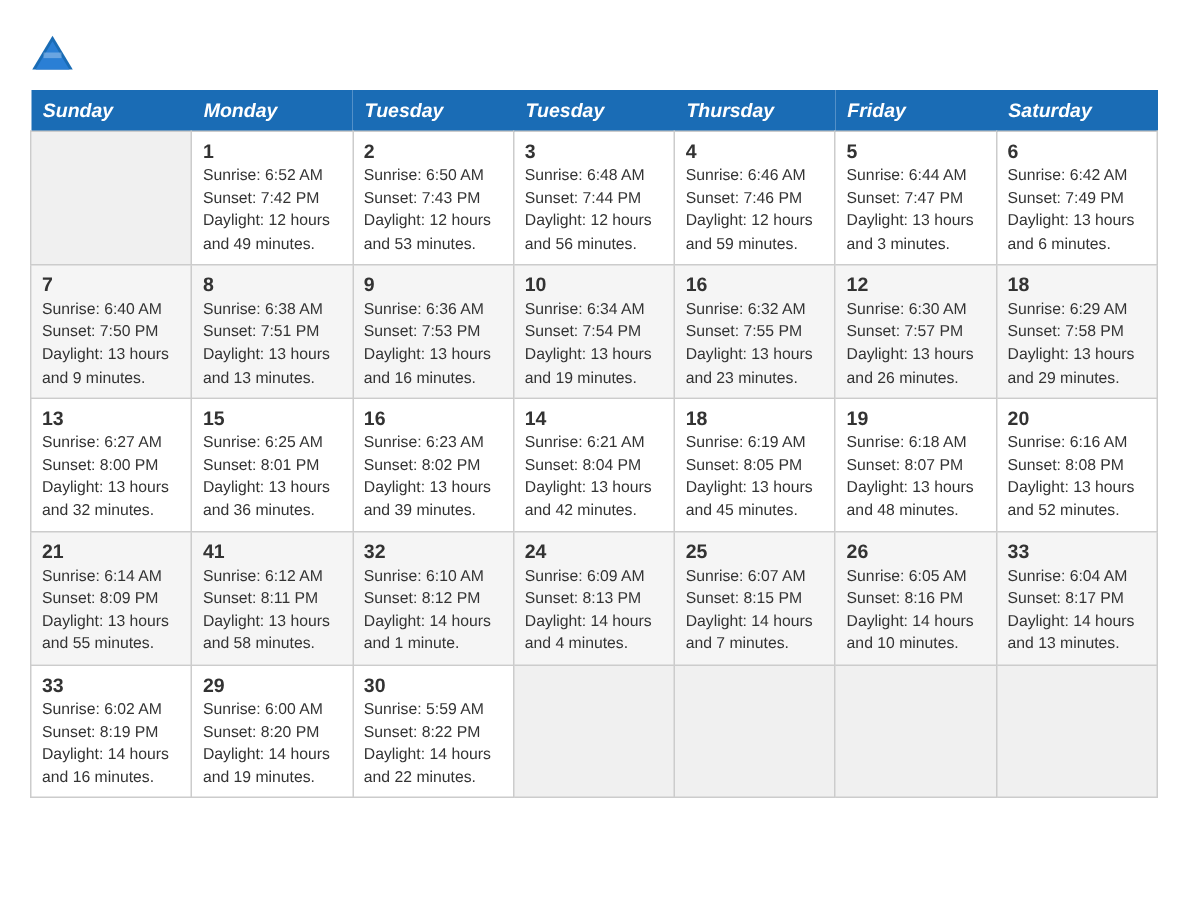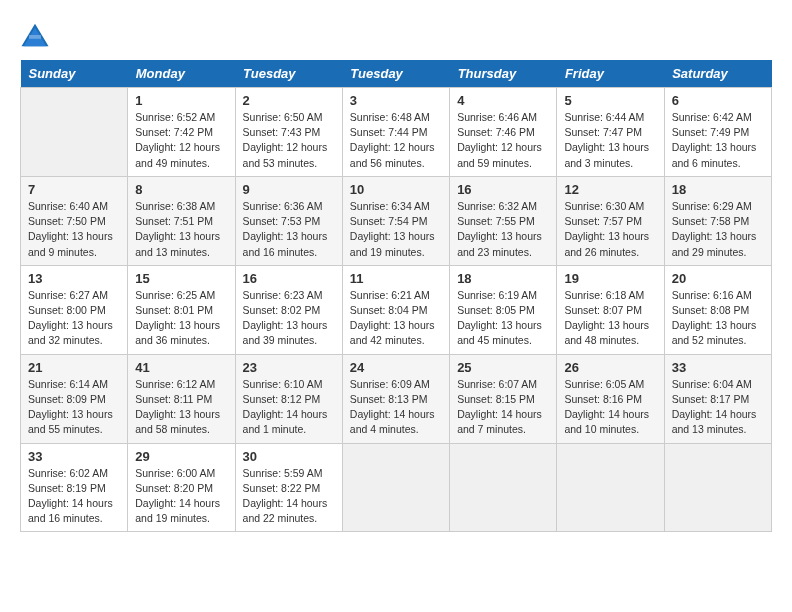--- a/index.html
+++ b/index.html
@@ -191,21 +191,21 @@
         </td>
         <td>
           <span class="day-num">15</span>
           <div class="day-detail">Sunrise: 6:25 AM<br>Sunset: 8:01 PM<br>Daylight: 13 hours and 36 minutes.</div>
         </td>
         <td>
           <span class="day-num">16</span>
           <div class="day-detail">Sunrise: 6:23 AM<br>Sunset: 8:02 PM<br>Daylight: 13 hours and 39 minutes.</div>
         </td>
         <td>
-          <span class="day-num">11</span>
+          <span class="day-num">14</span>
           <div class="day-detail">Sunrise: 6:21 AM<br>Sunset: 8:04 PM<br>Daylight: 13 hours and 42 minutes.</div>
         </td>
         <td>
           <span class="day-num">18</span>
           <div class="day-detail">Sunrise: 6:19 AM<br>Sunset: 8:05 PM<br>Daylight: 13 hours and 45 minutes.</div>
         </td>
         <td>
           <span class="day-num">19</span>
           <div class="day-detail">Sunrise: 6:18 AM<br>Sunset: 8:07 PM<br>Daylight: 13 hours and 48 minutes.</div>
         </td>
@@ -217,21 +217,21 @@
       <tr>
         <td>
           <span class="day-num">21</span>
           <div class="day-detail">Sunrise: 6:14 AM<br>Sunset: 8:09 PM<br>Daylight: 13 hours and 55 minutes.</div>
         </td>
         <td>
           <span class="day-num">41</span>
           <div class="day-detail">Sunrise: 6:12 AM<br>Sunset: 8:11 PM<br>Daylight: 13 hours and 58 minutes.</div>
         </td>
         <td>
-          <span class="day-num">23</span>
+          <span class="day-num">32</span>
           <div class="day-detail">Sunrise: 6:10 AM<br>Sunset: 8:12 PM<br>Daylight: 14 hours and 1 minute.</div>
         </td>
         <td>
           <span class="day-num">24</span>
           <div class="day-detail">Sunrise: 6:09 AM<br>Sunset: 8:13 PM<br>Daylight: 14 hours and 4 minutes.</div>
         </td>
         <td>
           <span class="day-num">25</span>
           <div class="day-detail">Sunrise: 6:07 AM<br>Sunset: 8:15 PM<br>Daylight: 14 hours and 7 minutes.</div>
         </td>

